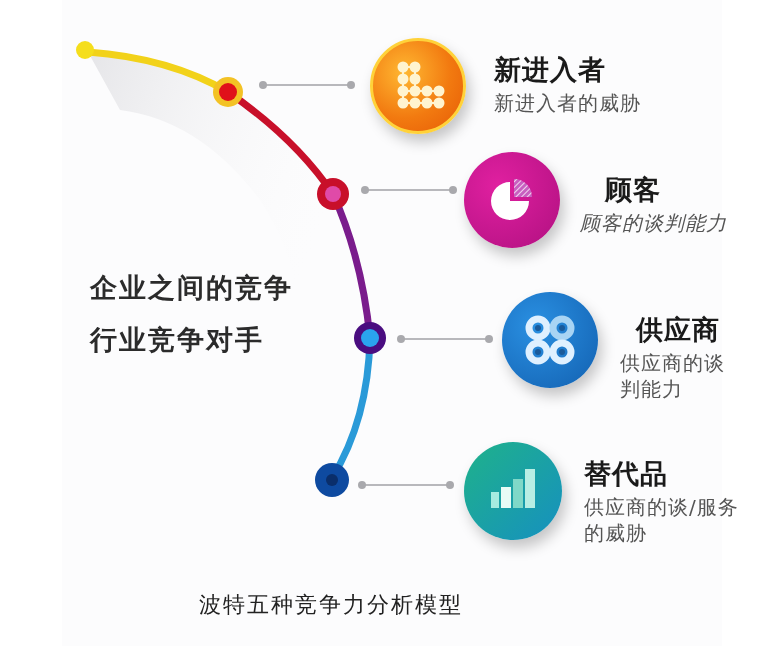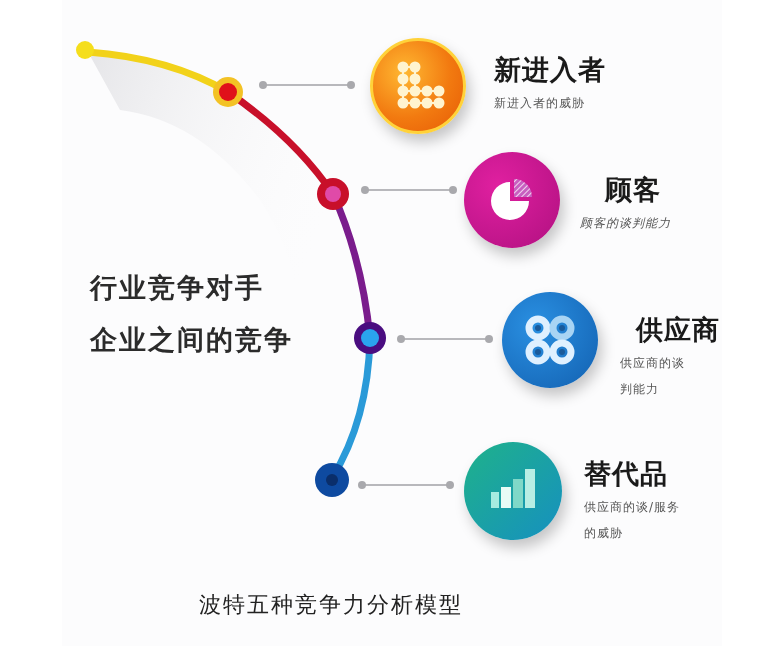--- a/index.html
+++ b/index.html
@@ -12,21 +12,21 @@
     content: ""; position: absolute; top: -3px; width: 8px; height: 8px; border-radius: 50%; background: #a9a9ad;
   }
   .node-line::before { left: -4px; }
   .node-line::after { right: -4px; }
   .badge {
     position: absolute; border-radius: 50%;
     box-shadow: 4px 8px 14px rgba(0,0,0,0.22);
   }
   .badge svg { position: absolute; left: 0; top: 0; }
   .title { position: absolute; font-weight: bold; color: #1a1a1a; font-size: 27px; letter-spacing: 1px; }
-  .desc { position: absolute; color: #555; font-size: 12px; line-height: 26px; letter-spacing: 1px; }
+  .desc { position: absolute; color: #555; font-size: 20px; line-height: 26px; letter-spacing: 1px; }
   .left-text { position: absolute; left: 90px; top: 262px; font-weight: bold; font-size: 27px; color: #2b2b2b; line-height: 52px; letter-spacing: 2px; }
   .footer { position: absolute; left: 0; width: 662px; top: 590px; text-align: center; font-size: 22px; color: #222; letter-spacing: 2px; }
 </style>
 </head>
 <body>
 
 <div class="panel"></div>
 
 <svg class="curve" width="783" height="646">
   <defs>
@@ -143,17 +143,17 @@
     <rect x="37" y="45" width="10" height="21" fill="#e8fbf6"></rect>
     <rect x="49" y="37" width="10" height="29" fill="#7fd8c8"></rect>
     <rect x="61" y="27" width="10" height="39" fill="#b8eee4"></rect>
   </svg>
 </div>
 <div class="title" style="left:584px; top:456px;">替代品</div>
 <div class="desc" style="left:584px; top:494px;">供应商的谈/服务</div>
 <div class="desc" style="left:584px; top:520px;text-align:right;">的威胁</div>
 
 <div class="left-text">
+  <div>企业之间的竞争</div>
   <div>行业竞争对手</div>
-  <div>企业之间的竞争</div>
 </div>
 
 <div class="footer">波特五种竞争力分析模型</div>
 
 </body></html>

